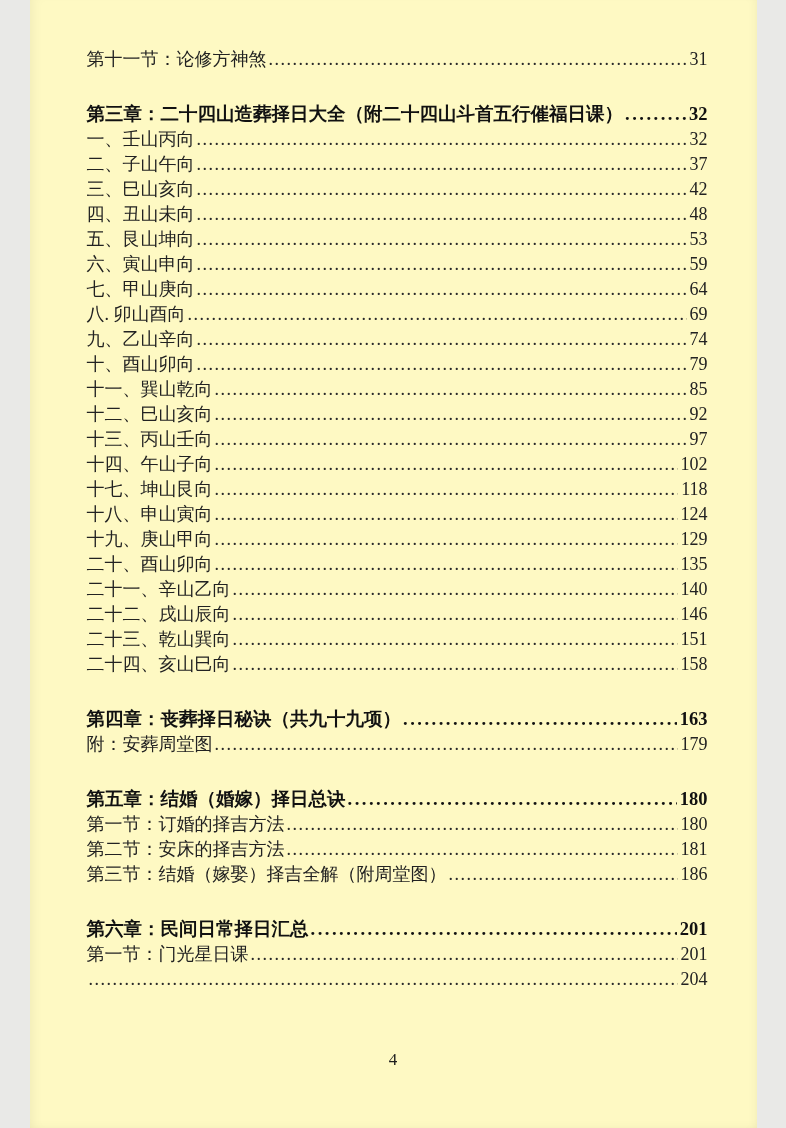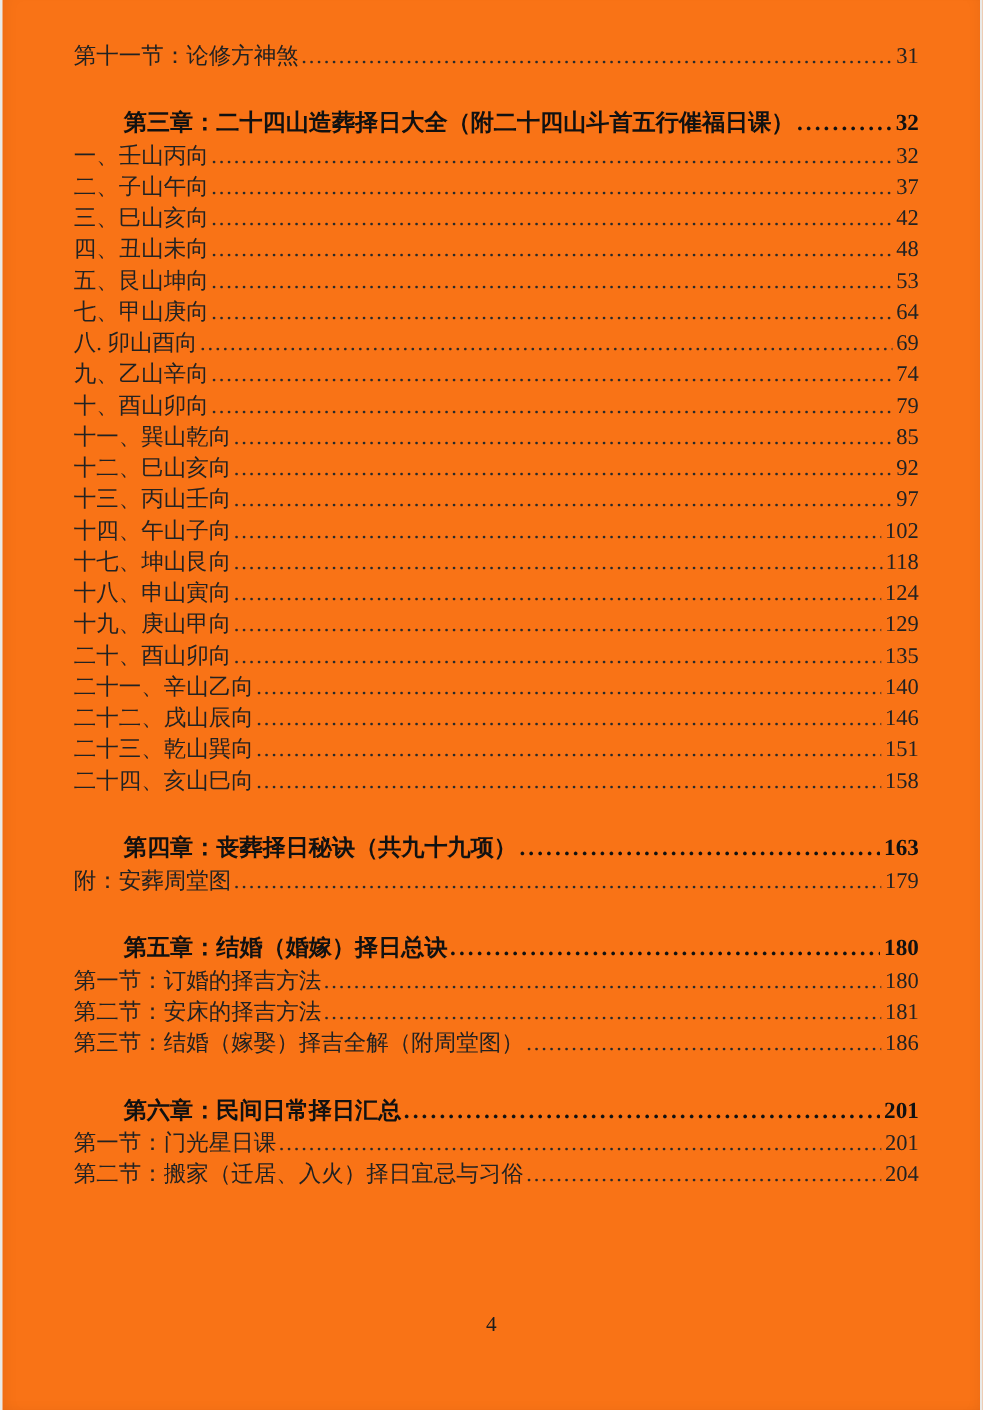--- a/index.html
+++ b/index.html
@@ -2,26 +2,26 @@
 <html><head>
 <meta charset="utf-8">
 <style>
   html, body {
     margin: 0;
     padding: 0;
     background: #e9e9e7;
   }
   .page {
     position: relative;
-    width: 782px;
+    width: 727px;
     height: 1128px;
     margin: 0 auto;
-    background: #f97316;
+    background: #fef9c3;
     box-sizing: border-box;
-    padding: 32px 49px 0 57px;
+    padding: 47px 49px 0 57px;
     font-family: "Liberation Serif", "DejaVu Serif", serif;
     color: #222;
     box-shadow: inset 10px 0 14px -10px rgba(0,0,0,0.08),
                 inset -8px 0 12px -9px rgba(0,0,0,0.07),
                 inset 0 -8px 12px -9px rgba(0,0,0,0.05);
     overflow: hidden;
   }
   .toc { width: 100%; }
   .toc-row {
     display: flex;
@@ -29,21 +29,20 @@
     height: 25px;
     line-height: 25px;
     font-size: 18px;
     white-space: nowrap;
   }
   .toc-row.chapter {
     margin-top: 30px;
     font-weight: bold;
     font-size: 18.5px;
     color: #111;
-    margin-left: 40px;
   }
   .toc-label { flex: 0 0 auto; }
   .toc-leader {
     flex: 1 1 auto;
     overflow: hidden;
     margin: 0 3px 0 2px;
     letter-spacing: 1.5px;
     color: #2a2a2a;
   }
   .toc-leader::after {
@@ -95,20 +94,25 @@
         <span class="toc-label">四、丑山未向</span>
         <span class="toc-leader"></span>
         <span class="toc-page">48</span>
       </div>
       <div class="toc-row item">
         <span class="toc-label">五、艮山坤向</span>
         <span class="toc-leader"></span>
         <span class="toc-page">53</span>
       </div>
       <div class="toc-row item">
+        <span class="toc-label">六、寅山申向</span>
+        <span class="toc-leader"></span>
+        <span class="toc-page">59</span>
+      </div>
+      <div class="toc-row item">
         <span class="toc-label">七、甲山庚向</span>
         <span class="toc-leader"></span>
         <span class="toc-page">64</span>
       </div>
       <div class="toc-row item">
         <span class="toc-label">八. 卯山酉向</span>
         <span class="toc-leader"></span>
         <span class="toc-page">69</span>
       </div>
       <div class="toc-row item">
@@ -215,21 +219,20 @@
         <span class="toc-label">第六章：民间日常择日汇总</span>
         <span class="toc-leader"></span>
         <span class="toc-page">201</span>
       </div>
       <div class="toc-row item">
         <span class="toc-label">第一节：门光星日课</span>
         <span class="toc-leader"></span>
         <span class="toc-page">201</span>
       </div>
       <div class="toc-row item">
-        <span class="toc-label">第二节：搬家（迁居、入火）择日宜忌与习俗</span>
         <span class="toc-leader"></span>
         <span class="toc-page">204</span>
       </div>
     </div>
   <div class="footer">
     <span>4</span>
   </div>
 </div>
 
 </body></html>

